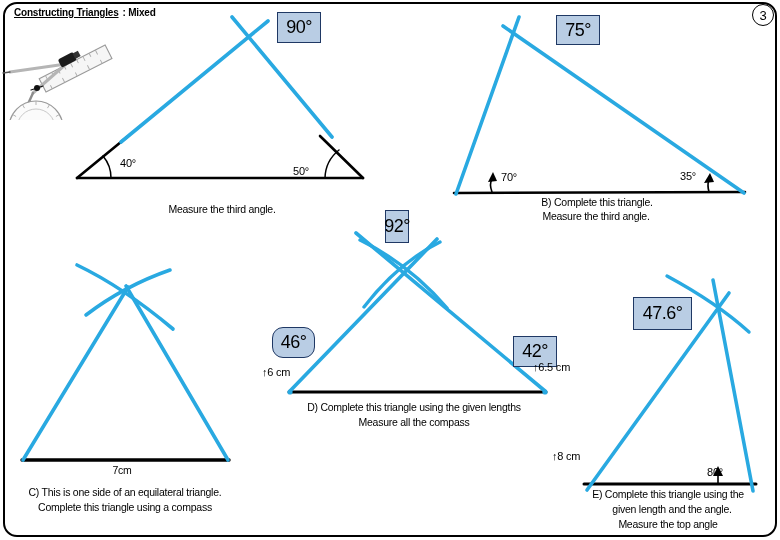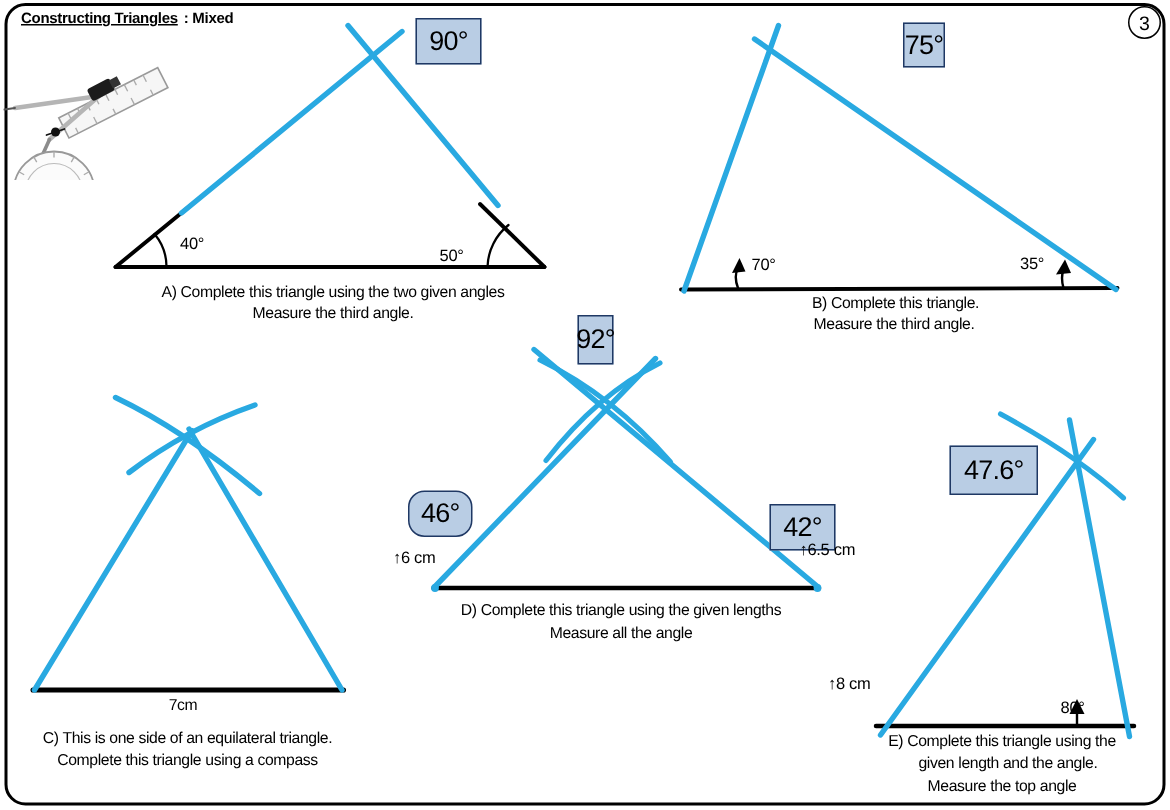--- a/index.html
+++ b/index.html
@@ -148,24 +148,23 @@
   </div>
   <div class="badge">
     <span>3</span>
   </div>
 
   <div class="abox" style="left:277px; top:12px; width:44px; height:31px;">
     <span>90°</span>
   </div>
   <div class="lbl" style="left:120px; top:157px;">40°</div>
   <div class="lbl" style="left:293px; top:151px;margin-top:14px;">50°</div>
-  <div class="ins" style="left:222px; top:189px;">A) Complete this triangle using the two given angles</div>
   <div class="ins" style="left:222px; top:203px;">Measure the third angle.</div>
 
-  <div class="abox" style="left:556px; top:15px; width:28px; height:30px;margin-left:46px;">
+  <div class="abox" style="left:556px; top:15px; width:44px; height:30px;">
     <span>75°</span>
   </div>
   <div class="lbl" style="left:501px; top:171px;">70°</div>
   <div class="lbl" style="left:680px; top:170px;">35°</div>
   <div class="ins" style="left:597px; top:196px;">B) Complete this triangle.</div>
   <div class="ins" style="left:596px; top:210px;">Measure the third angle.</div>
 
   <div class="ins" style="left:122px; top:464px;">7cm</div>
   <div class="ins" style="left:125px; top:501px;">Complete this triangle using a compass</div>
   <div class="ins" style="left:125px; top:486px;">C) This is one side of an equilateral triangle.</div>
@@ -175,21 +174,21 @@
   </div>
   <div class="abox" style="left:272px; top:327px; width:43px; height:31px;border-radius:11px;">
     <span>46°</span>
   </div>
   <div class="abox" style="left:513px; top:320px; width:44px; height:31px;margin-top:16px;">
     <span>42°</span>
   </div>
   <div class="lbl" style="left:262px; top:366px;">↑6 cm</div>
   <div class="lbl" style="left:533px; top:361px;">↑6.5 cm</div>
   <div class="ins" style="left:414px; top:401px;">D) Complete this triangle using the given lengths</div>
-  <div class="ins" style="left:414px; top:416px;">Measure all the angle</div>
+  <div class="ins" style="left:414px; top:416px;">Measure all the compass</div>
 
   <div class="abox" style="left:633px; top:297px; width:59px; height:33px;">
     <span>47.6°</span>
   </div>
   <div class="lbl" style="left:552px; top:450px;">↑8 cm</div>
   <div class="lbl" style="left:691px; top:466px;margin-left:16px;">80°</div>
   <div class="ins" style="left:668px; top:488px;">E) Complete this triangle using the</div>
   <div class="ins" style="left:672px; top:503px;">given length and the angle.</div>
   <div class="ins" style="left:668px; top:518px;">Measure the top angle</div>
 

